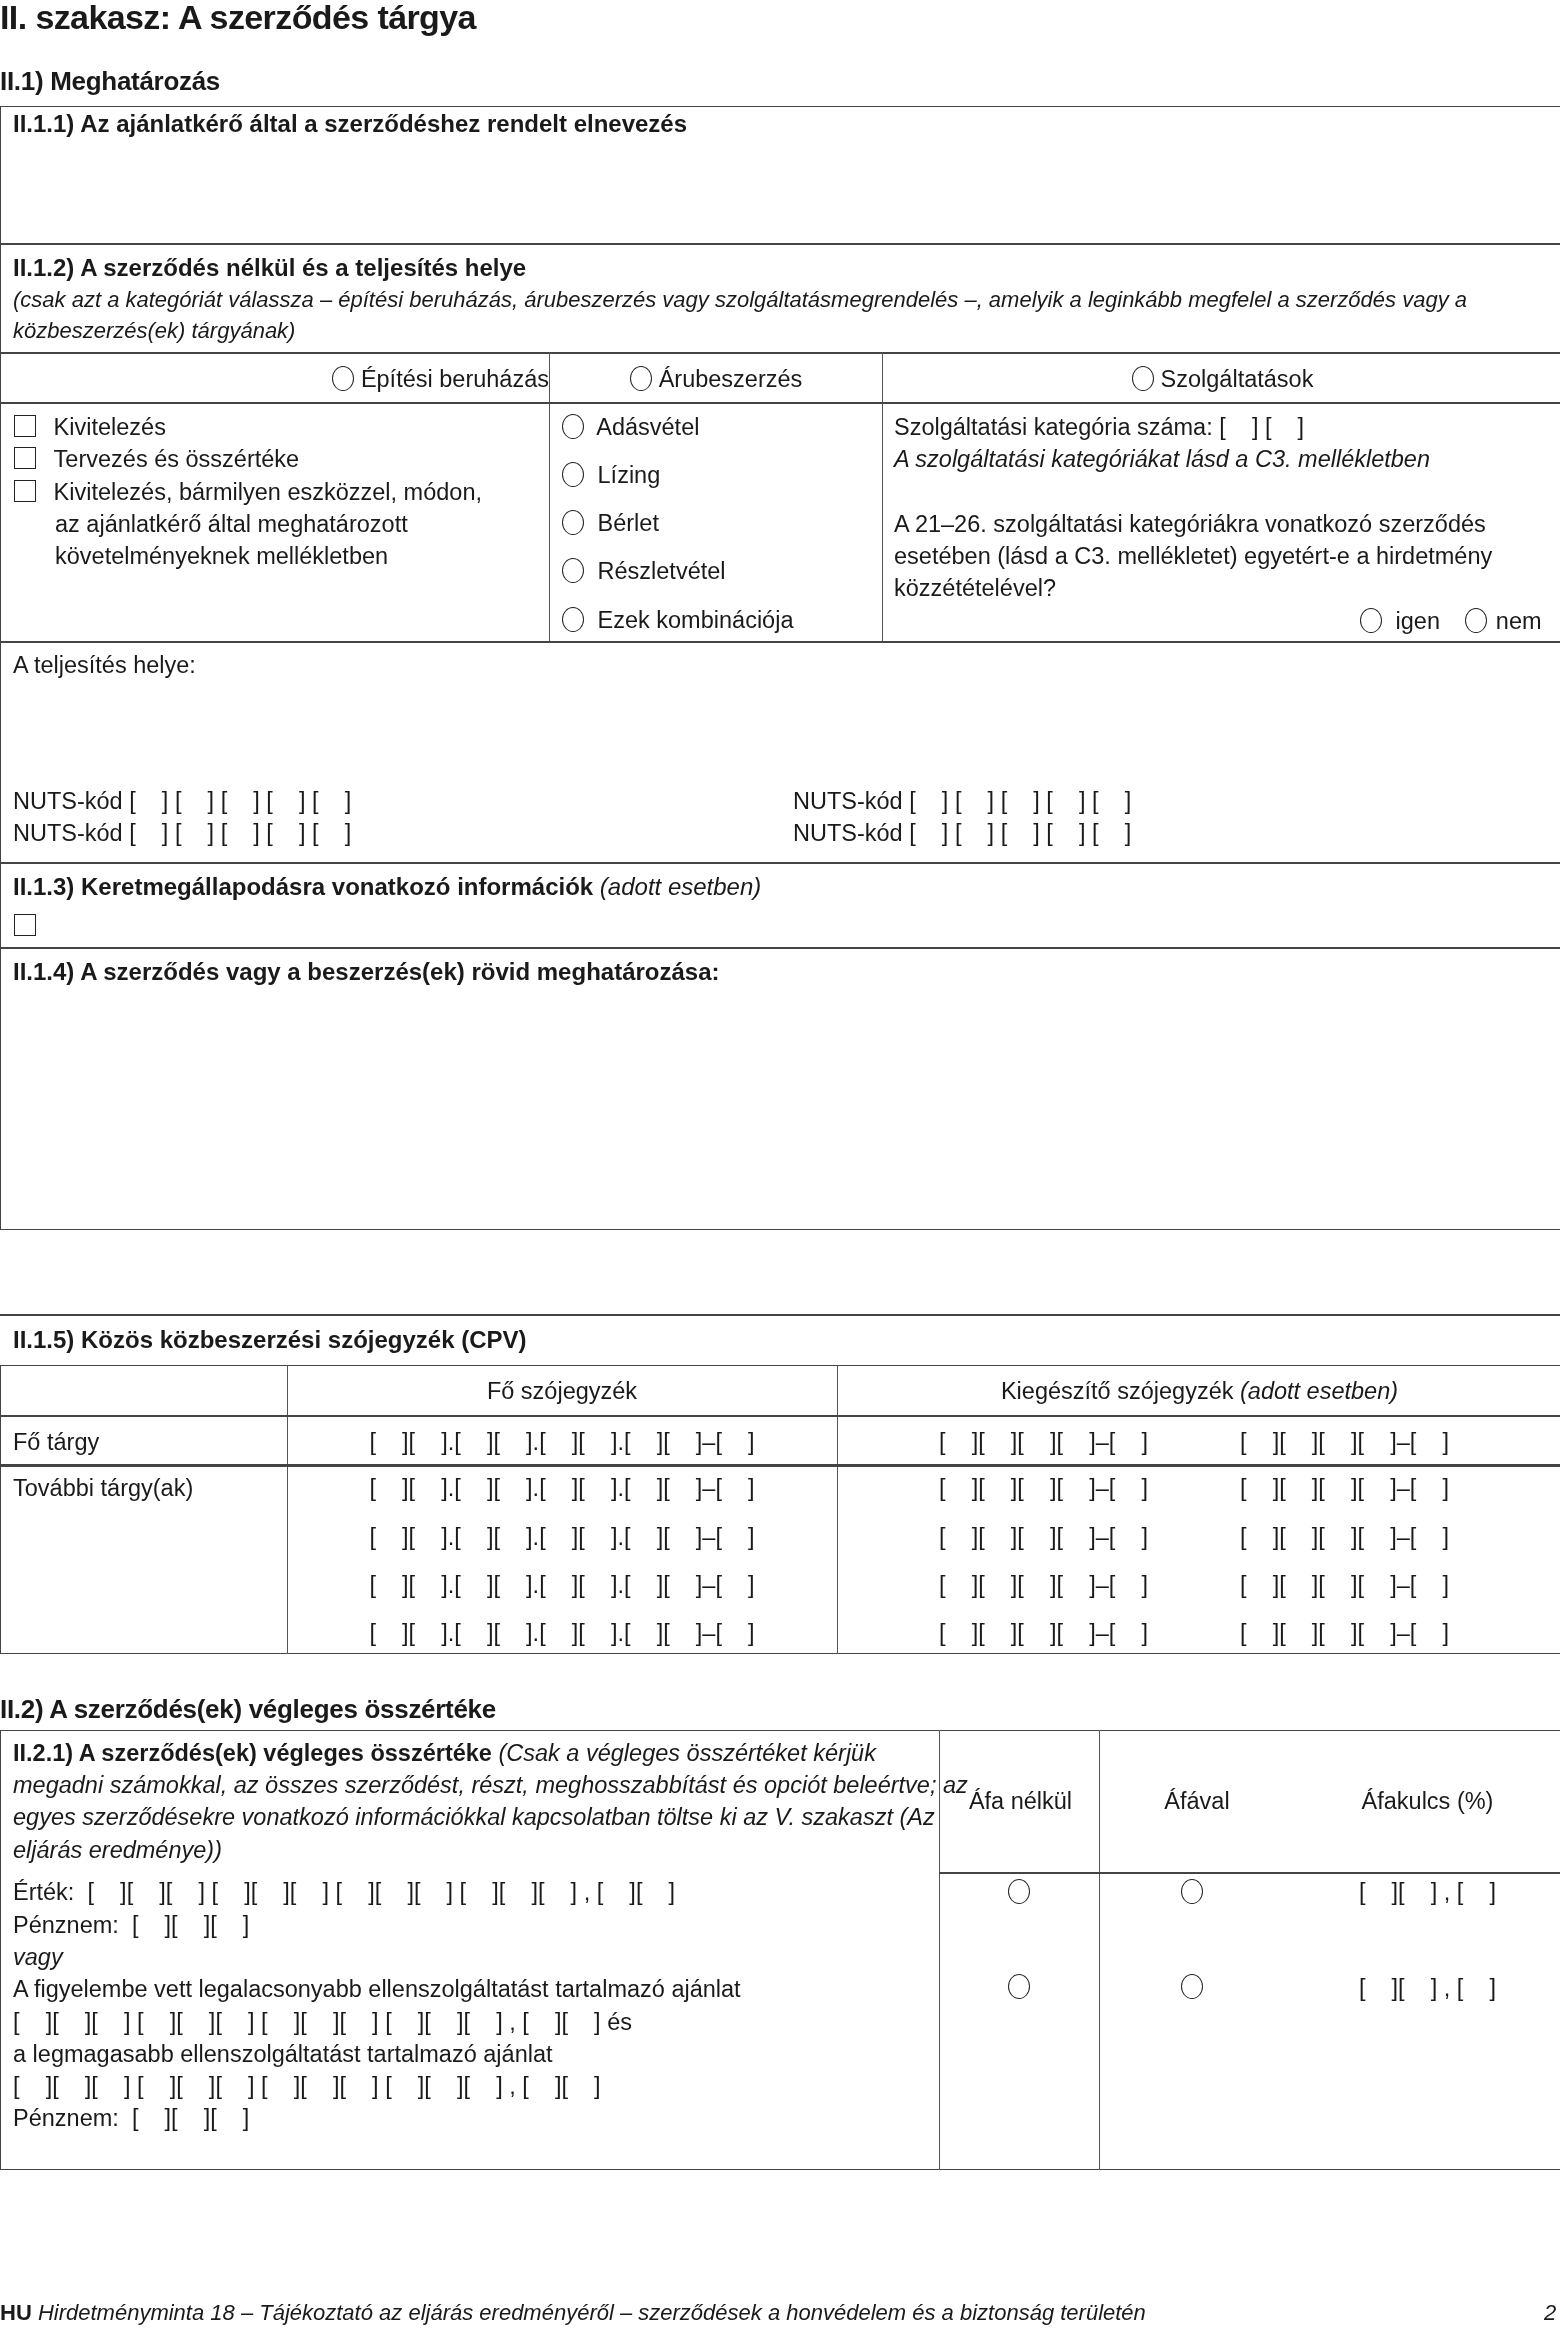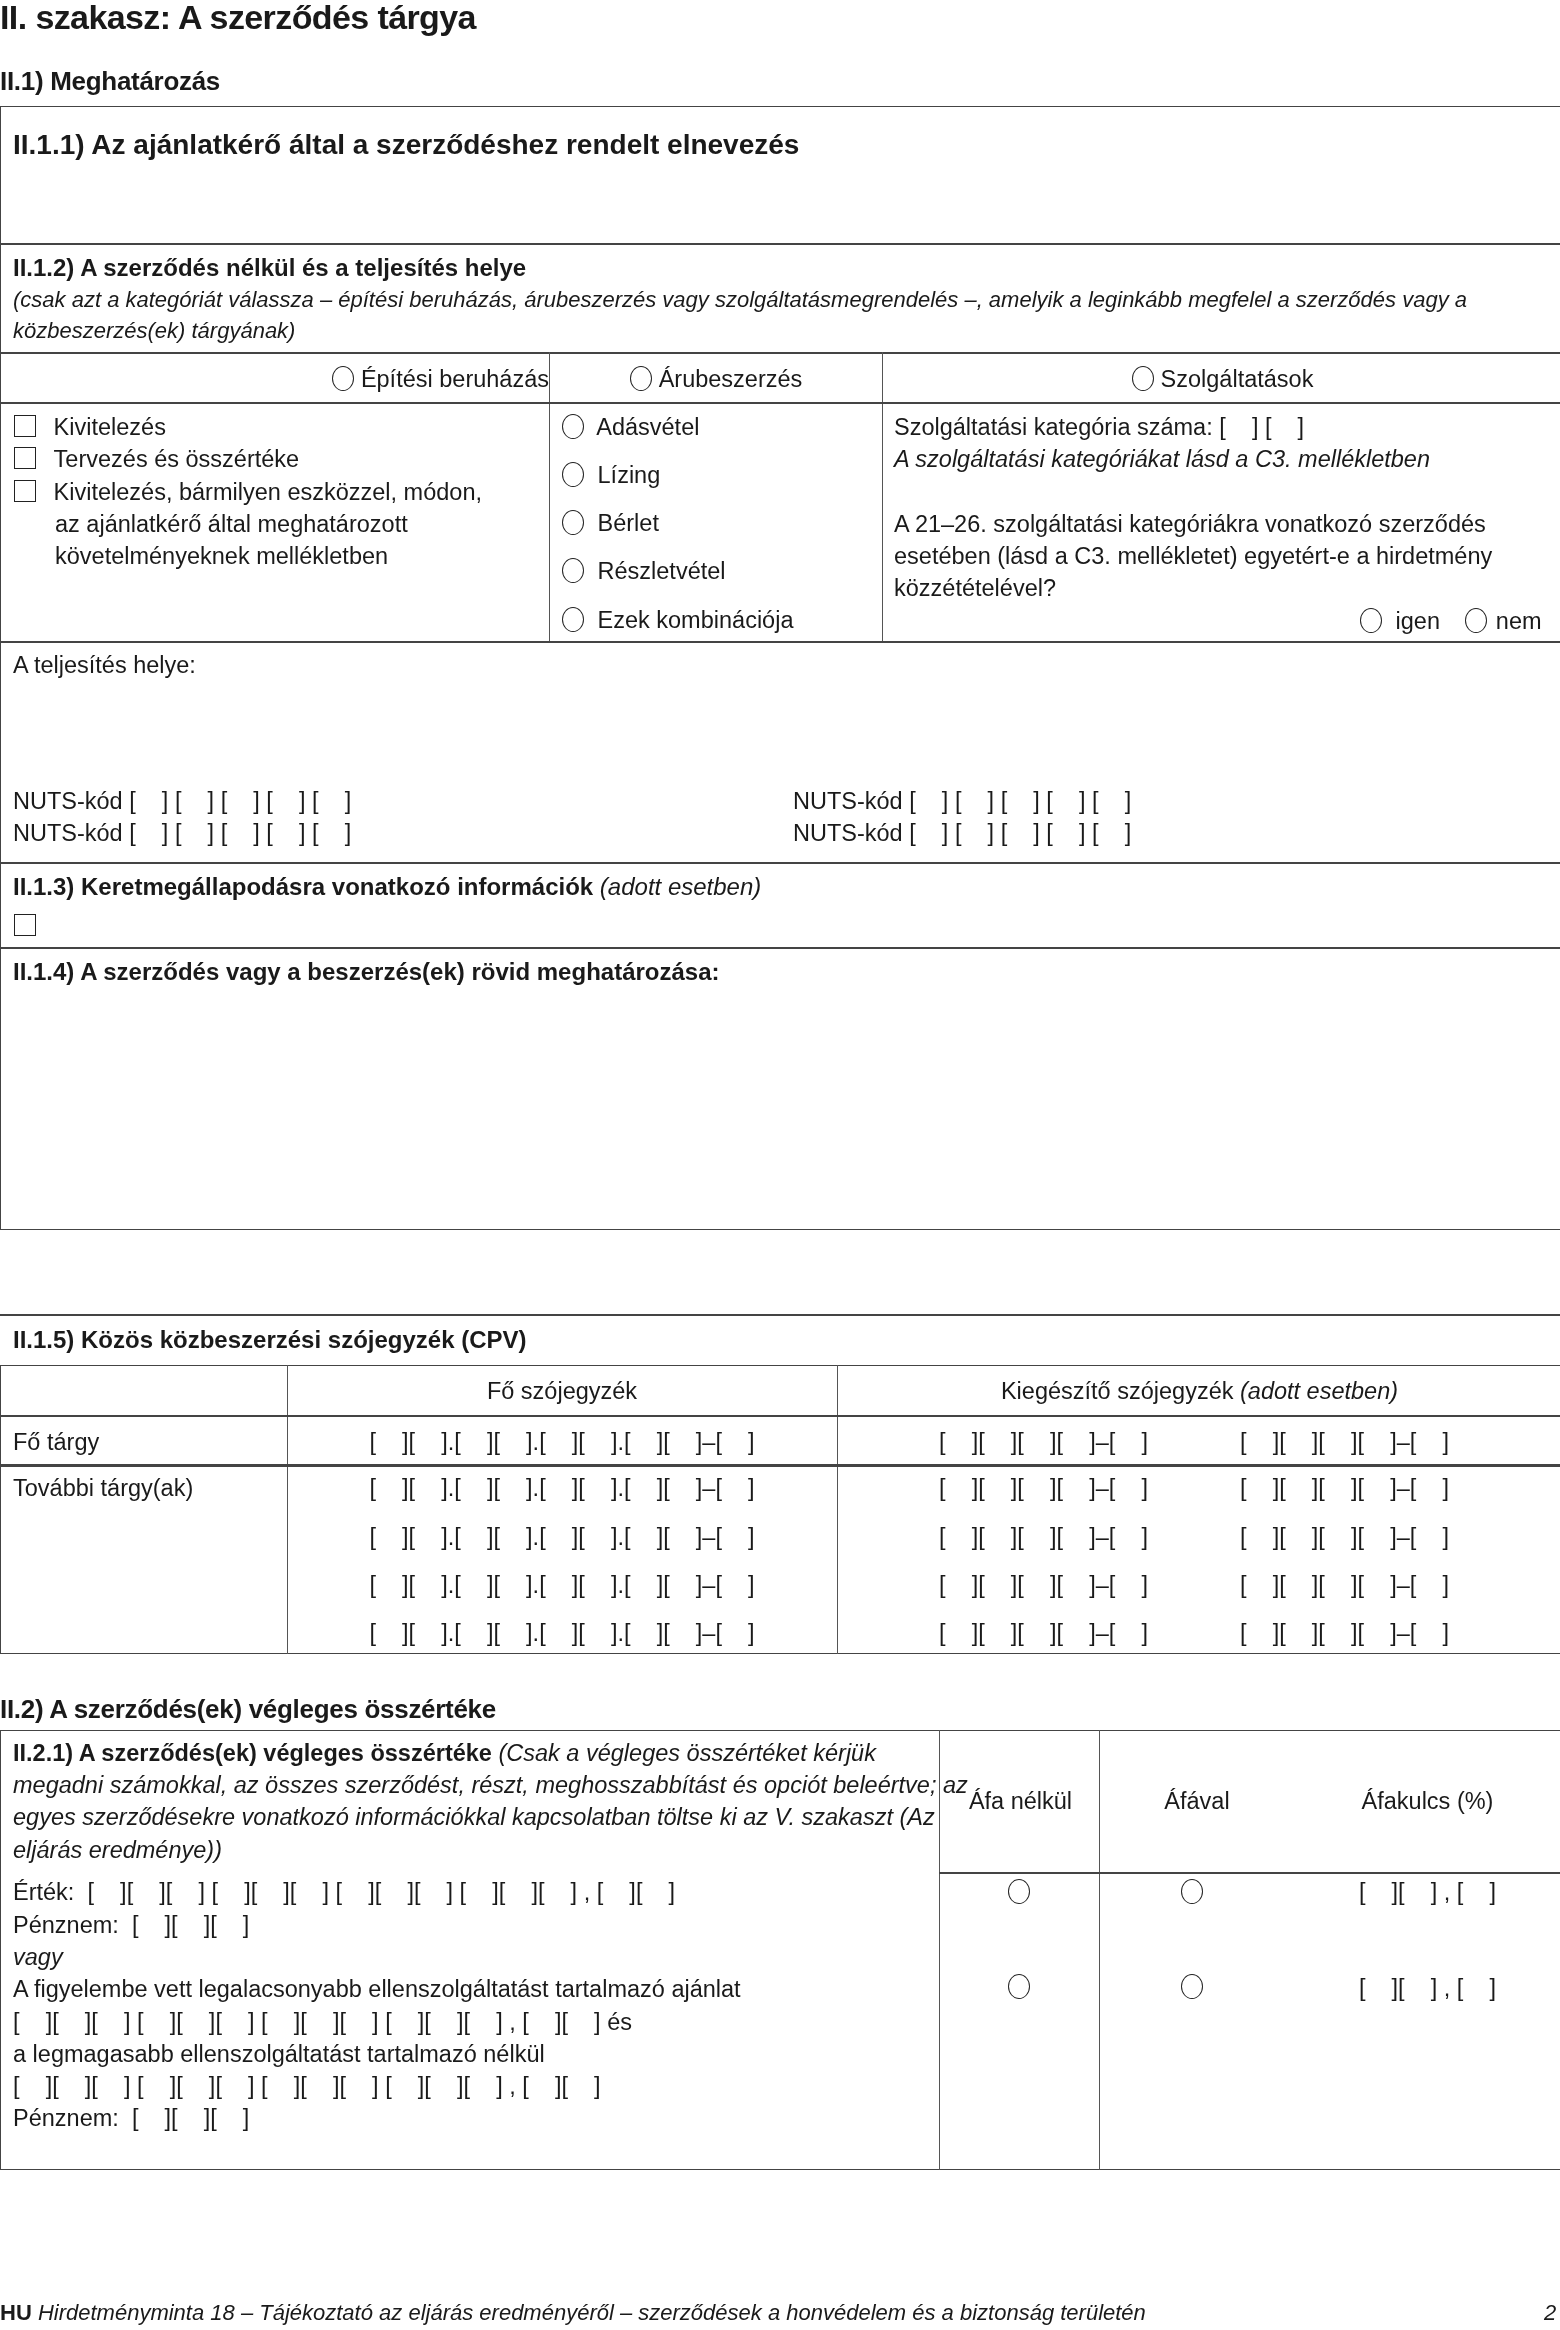--- a/index.html
+++ b/index.html
@@ -22,21 +22,21 @@
   .pre { white-space:pre; }
 </style>
 </head>
 <body>
 
 <div class="abs h1" style="left:0;top:-2.3px;">II. szakasz: A szerződés tárgya</div>
 <div class="abs h2" style="left:0;top:66px;">II.1) Meghatározás</div>
 
 <div class="box" style="left:0;top:106px;width:1561px;height:1124px;"></div>
 
-<div class="abs t b" style="left:13px;top:129px;font-size:28px;">II.1.1) Az ajánlatkérő által a szerződéshez rendelt elnevezés</div>
+<div class="abs t b" style="left:13px;top:108px;font-size:24px;">II.1.1) Az ajánlatkérő által a szerződéshez rendelt elnevezés</div>
 <div class="abs" style="left:13px;top:153px;width:1532px;height:88px;"></div>
 <div class="hl" style="left:0;top:243px;width:1561px;"></div>
 
 <div class="abs t b" style="left:13px;top:252px;font-size:24px;">II.1.2) A szerződés nélkül és a teljesítés helye</div>
 <div class="abs t it" style="left:13px;top:284px;font-size:22px;">(csak azt a kategóriát válassza – építési beruházás, árubeszerzés vagy szolgáltatásmegrendelés –, amelyik a leginkább megfelel a szerződés vagy a</div>
 <div class="abs t it" style="left:13px;top:315px;font-size:22px;">közbeszerzés(ek) tárgyának)</div>
 
 <div class="hl" style="left:0;top:352px;width:1561px;"></div>
 <div class="vl" style="left:549px;top:352px;height:289px;"></div>
 <div class="vl" style="left:882px;top:352px;height:289px;"></div>
@@ -162,21 +162,21 @@
 
 <div class="abs t center" style="left:941px;top:1785px;width:159px;">Áfa nélkül</div>
 <div class="abs t center" style="left:1100px;top:1785px;width:194px;">Áfával</div>
 <div class="abs t center" style="left:1294px;top:1785px;width:267px;">Áfakulcs (%)</div>
 
 <div class="abs t pre" style="left:13px;top:1876px;"><span>Érték:</span>  <span>[    ][    ][    ] [    ][    ][    ] [    ][    ][    ] [    ][    ][    ] , [    ][    ]</span></div>
 <div class="abs t pre" style="left:13px;top:1909px;"><span>Pénznem:</span>  <span>[    ][    ][    ]</span></div>
 <div class="abs t it" style="left:13px;top:1941px;">vagy</div>
 <div class="abs t" style="left:13px;top:1973px;">A figyelembe vett legalacsonyabb ellenszolgáltatást tartalmazó ajánlat</div>
 <div class="abs t pre" style="left:13px;top:2006px;"><span>[    ][    ][    ] [    ][    ][    ] [    ][    ][    ] [    ][    ][    ] , [    ][    ]</span> <span>és</span></div>
-<div class="abs t" style="left:13px;top:2038px;">a legmagasabb ellenszolgáltatást tartalmazó nélkül</div>
+<div class="abs t" style="left:13px;top:2038px;">a legmagasabb ellenszolgáltatást tartalmazó ajánlat</div>
 <div class="abs t pre" style="left:13px;top:2070px;"><span>[    ][    ][    ] [    ][    ][    ] [    ][    ][    ] [    ][    ][    ] , [    ][    ]</span></div>
 <div class="abs t pre" style="left:13px;top:2102px;"><span>Pénznem:</span>  <span>[    ][    ][    ]</span></div>
 
 <div class="abs" style="left:1008px;top:1879px;"><span class="radio"></span></div>
 <div class="abs" style="left:1181px;top:1879px;"><span class="radio"></span></div>
 <div class="abs t pre center" style="left:1294px;top:1876px;width:267px;">[    ][    ] , [    ]</div>
 
 <div class="abs" style="left:1008px;top:1974px;"><span class="radio"></span></div>
 <div class="abs" style="left:1181px;top:1974px;"><span class="radio"></span></div>
 <div class="abs t pre center" style="left:1294px;top:1972px;width:267px;">[    ][    ] , [    ]</div>

